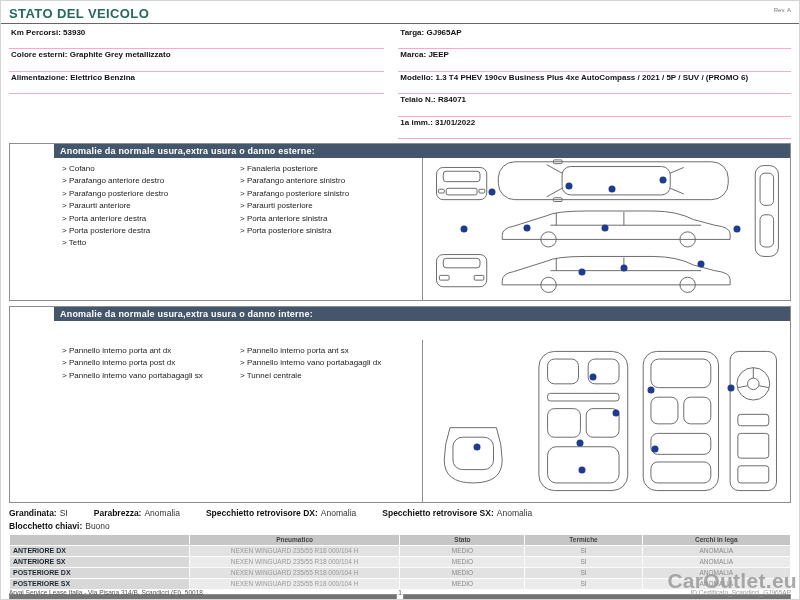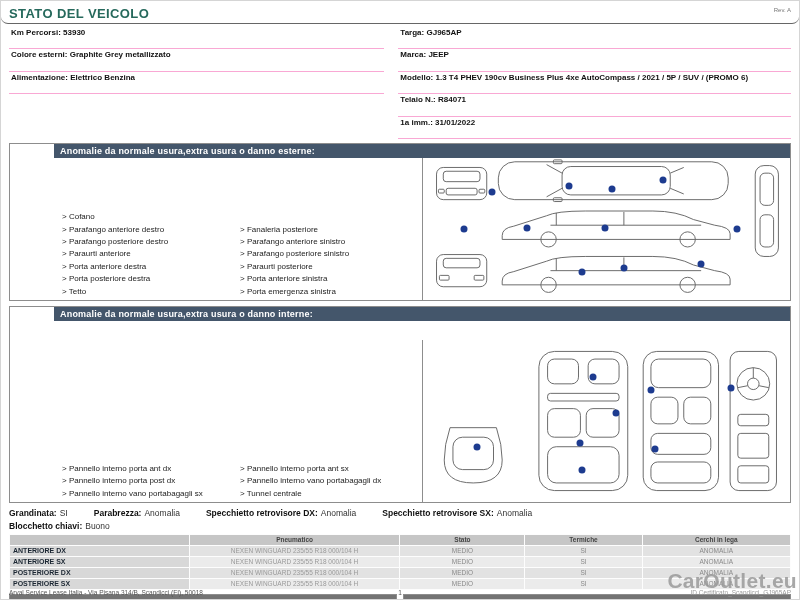--- a/index.html
+++ b/index.html
@@ -1,37 +1,37 @@
 <!DOCTYPE html>
 <html><head>
 <meta charset="utf-8">
 <style>
   * { box-sizing: border-box; margin: 0; padding: 0; }
   html,body { background:#fff; }
   body { font-family: "Liberation Sans", sans-serif; color:#222; }
   .page { position:relative; width:800px; height:600px; background:#fff; border:1px solid #d5d5d5; overflow:hidden; }
 
   
-  .top { display:flex; justify-content:space-between; align-items:flex-start; padding:5px 8px 2px; border-bottom:1px solid #666;border-radius:7px; }
+  .top { display:flex; justify-content:space-between; align-items:flex-start; padding:5px 8px 2px; border-bottom:1px solid #666; }
   .title { color:#26695c; font-size:13px; font-weight:bold; letter-spacing:0.4px; }
   .rev { font-size:6px; color:#777; padding-top:1px; }
 
   
   .info { display:flex; gap:14px; margin:3px 8px 4px; }
   .info-col.left { width:48%; }
   .info-col.right { flex:1; }
   .irow { border-bottom:1px solid #f9a8d4; padding:1px 2px 10px; font-size:8px; font-weight:bold; line-height:1.3; }
   .ilbl { color:#111; }
   .ival { color:#111; }
 
   
   .section { border:1px solid #8d8d8d; margin:2px 8px 5px;padding-left:44px; }
   .section-header { background:#44566b; color:#fff; font-weight:bold; font-size:9px; padding:2px 6px; letter-spacing:0.2px; }
   .section-body { display:flex; }
-  .damage-list { width:50%; display:flex; padding:5px 4px 2px 8px;align-items:flex-end; }
+  .damage-list { width:50%; display:flex; padding:5px 4px 2px 8px; }
   .damage-list ul { flex:1; list-style:none; }
   .damage-list li { font-size:8px; line-height:1.55; color:#222; white-space:normal; padding-right:6px; }
   .damage-list li::before { content:"> "; }
   .diagram-box { width:50%; position:relative; border-left:1px solid #8d8d8d; background:#fff; }
   .ext-body { height:142px; }
   .int-body { height:162px;margin-top:19px; }
   .diagram-box svg { width:100%; height:100%; display:block; }
   .dot { position:absolute; width:7px; height:7px; border-radius:50%; background:#1d3b8f; transform:translate(-50%,-50%); }
 
   
@@ -113,21 +113,21 @@
           <li>Porta anteriore destra</li>
           <li>Porta posteriore destra</li>
           <li>Tetto</li>
         </ul>
         <ul>
           <li>Fanaleria posteriore</li>
           <li>Parafango anteriore sinistro</li>
           <li>Parafango posteriore sinistro</li>
           <li>Paraurti posteriore</li>
           <li>Porta anteriore sinistra</li>
-          <li>Porta emergenza sinistra</li>
+          <li>Porta posteriore sinistra</li>
         </ul>
       </div>
       <div class="diagram-box" id="ext-diagram">
         <svg viewBox="0 0 380 150" preserveAspectRatio="none">
           <g stroke="#666" fill="none" stroke-width="1">
             <g transform="translate(14,8)">
               <rect x="0" y="2" width="52" height="34" rx="7"></rect>
               <rect x="7" y="6" width="38" height="11" rx="3"></rect>
               <rect x="10" y="24" width="32" height="7" rx="2"></rect>
               <rect x="2" y="25" width="6" height="4" rx="1"></rect>

